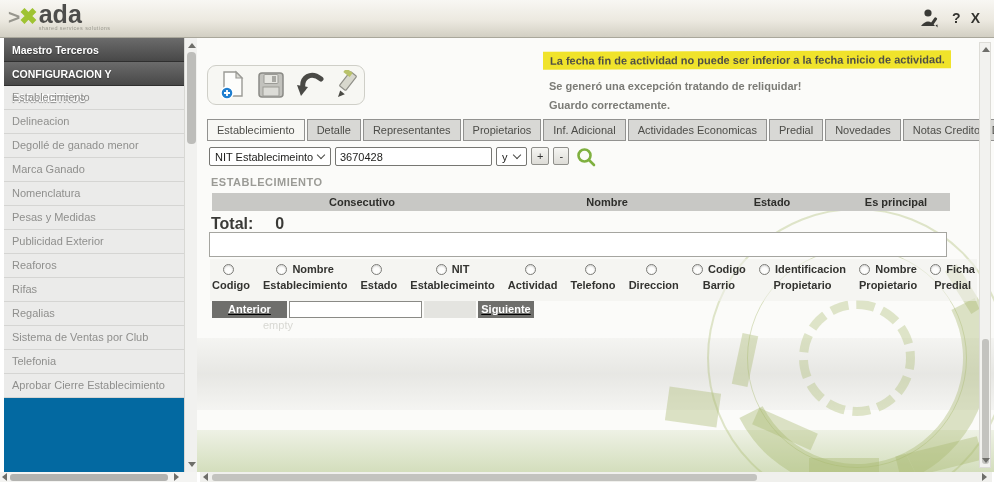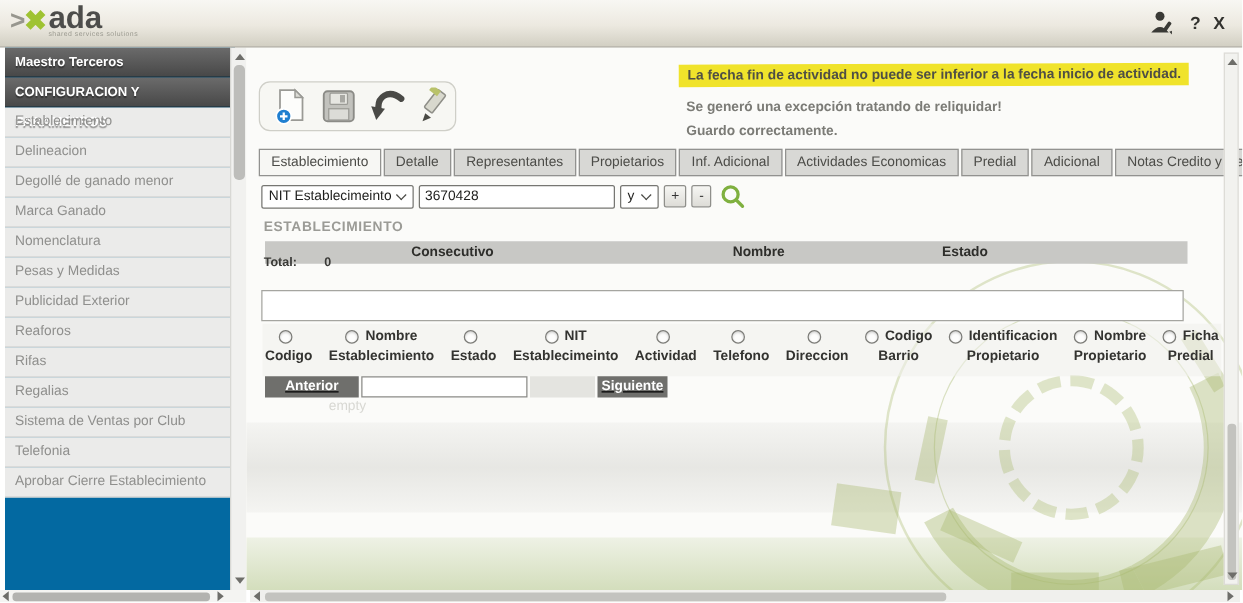--- a/index.html
+++ b/index.html
@@ -62,35 +62,35 @@
   .msg-grey2{left:352px;top:42px;color:#7b7b76;}
   .msg-grey3{left:352px;top:61px;color:#7b7b76;}
 
   
   .tabs{position:absolute;left:10px;top:81px;display:flex;gap:2px;z-index:2;}
   .tab{height:22px;line-height:20px;padding:0 9px;font-size:11px;color:#4c4c48;background:#d8d8d5;
     border:1px solid #929290;cursor:pointer;white-space:nowrap;}
   .tab.active{background:#f7f7f4;}
 
   
-  .filter-row{position:absolute;left:12px;top:109px;display:flex;align-items:center;gap:4px;z-index:2;}
+  .filter-row{position:absolute;left:12px;top:109px;display:flex;gap:4px;z-index:2;}
   .sel{height:19px;background:#ffffff;border:1px solid #767672;border-radius:2px;display:flex;align-items:center;
     justify-content:space-between;font-size:11px;color:#1d1d1b;padding-left:5px;cursor:pointer;}
   .sel-arrow{width:6px;height:6px;border-right:1.5px solid #4a4a46;border-bottom:1.5px solid #4a4a46;
     transform:rotate(45deg);margin:-3px 6px 0 4px;flex:none;}
   .txt-input{height:19px;border:1px solid #767672;border-radius:2px;font-size:11px;color:#1d1d1b;padding:0 4px;background:#fff;}
   .mini-btn{height:18px;background:linear-gradient(#f6f6f3,#dddcd7);border:1px solid #8f8f8b;border-radius:2px;
     font-size:11px;color:#333;padding:0 5px;cursor:pointer;line-height:16px;}
   .search-btn{margin-left:3px;cursor:pointer;display:flex;align-items:center;}
 
   
   .section-title{position:absolute;left:14px;top:138px;font-size:11px;font-weight:bold;color:#9b9b96;letter-spacing:.5px;z-index:2;}
   .grid-header{position:absolute;left:15px;top:155px;width:738px;height:18px;background:#c8c8c5;display:flex;z-index:2;}
   .gh-col{font-size:11px;font-weight:bold;color:#2e2e2b;text-align:center;line-height:18px;}
-  .total-row{position:absolute;left:14px;top:167px;font-size:10px;font-weight:bold;color:#3a3a37;z-index:2;}
+  .total-row{position:absolute;left:14px;top:177px;font-size:16px;font-weight:bold;color:#3a3a37;z-index:2;}
   .total-val{display:inline-block;margin-left:22px;}
   .list-box{position:absolute;left:12px;top:194px;width:738px;height:25px;background:#ffffff;border:1px solid #a5a5a0;z-index:2;}
 
   
   .radio-strip{position:absolute;left:13px;top:221px;width:767px;height:42px;display:flex;justify-content:space-between;
     align-items:flex-start;background:rgba(240,240,236,.55);z-index:2;padding:3px 2px 0 2px;}
   .radio-item{display:flex;flex-direction:column;align-items:center;cursor:pointer;}
   .radio-top{display:flex;align-items:center;gap:5px;height:14px;}
   .radio-circle{width:11px;height:11px;border-radius:50%;border:1px solid #7c7c78;background:#fdfdfc;
     box-shadow:inset 0 1px 2px rgba(0,0,0,.18);flex:none;}
@@ -222,21 +222,21 @@
     <div class="msg msg-grey3">Guardo correctamente.</div>
 
     <div class="tabs">
       <div class="tab active">Establecimiento</div>
       <div class="tab">Detalle</div>
       <div class="tab">Representantes</div>
       <div class="tab">Propietarios</div>
       <div class="tab">Inf. Adicional</div>
       <div class="tab">Actividades Economicas</div>
       <div class="tab">Predial</div>
-      <div class="tab">Adicional</div>
+      <div class="tab">Novedades</div>
       <div class="tab">Notas Credito y Debito</div>
     </div>
 
     <div class="filter-row">
       <div class="sel" style="width:122px;">
         <span>NIT Establecimeinto</span>
         <span class="sel-arrow"></span>
       </div>
       <input class="txt-input" style="width: 157px;" value="3670428">
       <div class="sel" style="width:31px;">
@@ -251,20 +251,21 @@
           <line x1="13" y1="13" x2="18" y2="18" stroke="#7fb03f" stroke-width="2.6" stroke-linecap="round"></line>
         </svg>
       </span>
     </div>
 
     <div class="section-title">ESTABLECIMIENTO</div>
     <div class="grid-header">
       <div class="gh-col" style="width:300px;">Consecutivo</div>
       <div class="gh-col" style="width:190px;">Nombre</div>
       <div class="gh-col" style="width:140px;">Estado</div>
+      <div class="gh-col" style="width:108px;">Es principal</div>
     </div>
     <div class="total-row">
       <span>Total:</span><span class="total-val">0</span>
     </div>
     <div class="list-box"></div>
 
     <div class="radio-strip">
       <div class="radio-item">
         <div class="radio-top">
             <span class="radio-circle"></span>

